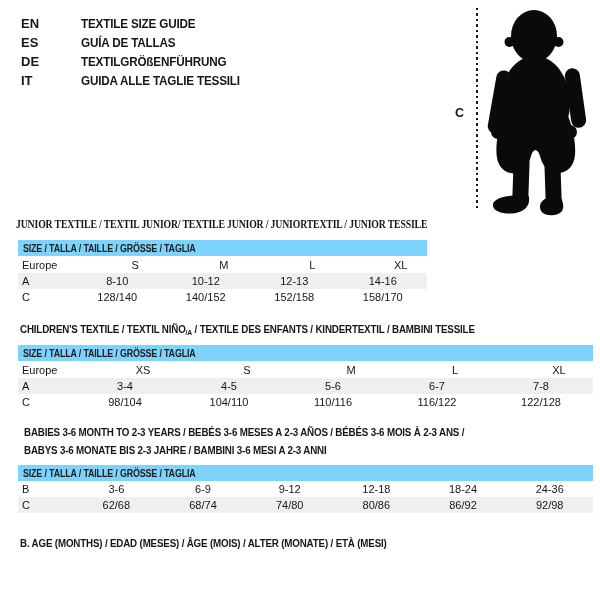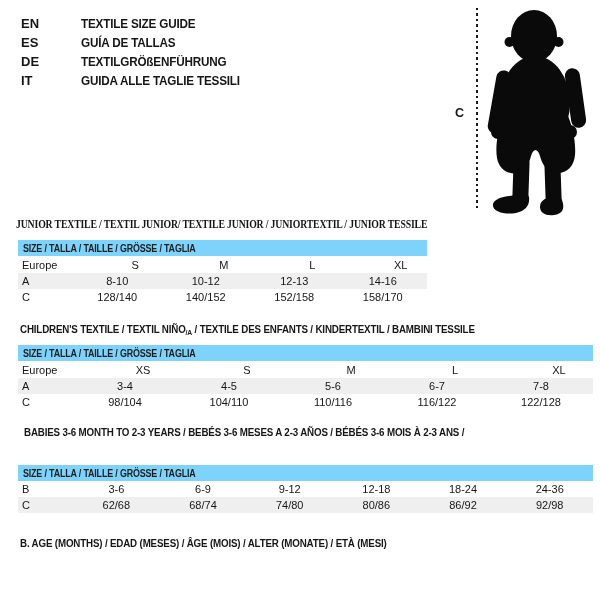--- a/index.html
+++ b/index.html
@@ -138,20 +138,21 @@
     <span class="cell">98/104</span>
     <span class="cell">104/110</span>
     <span class="cell">110/116</span>
     <span class="cell">116/122</span>
     <span class="cell">122/128</span>
   </div>
 </div>
 
 <div class="abs tbl-title" style="left:24px;top:424px;">
   <div><span class="cond">BABIES 3-6 MONTH TO 2-3 YEARS / BEBÉS 3-6 MESES A 2-3 AÑOS / BÉBÉS 3-6 MOIS À 2-3 ANS /</span></div>
+  <div><span class="cond">BABYS 3-6 MONATE BIS 2-3 JAHRE / BAMBINI 3-6 MESI A 2-3 ANNI</span></div>
 </div>
 <div class="abs" style="left:18px;top:465px;width:575px;">
   <div class="sizebar">
     <span class="cond">SIZE / TALLA / TAILLE / GRÖSSE / TAGLIA</span>
   </div>
   <div class="trow">
     <span class="c0">B</span>
     <span class="cell">3-6</span>
     <span class="cell">6-9</span>
     <span class="cell">9-12</span>

